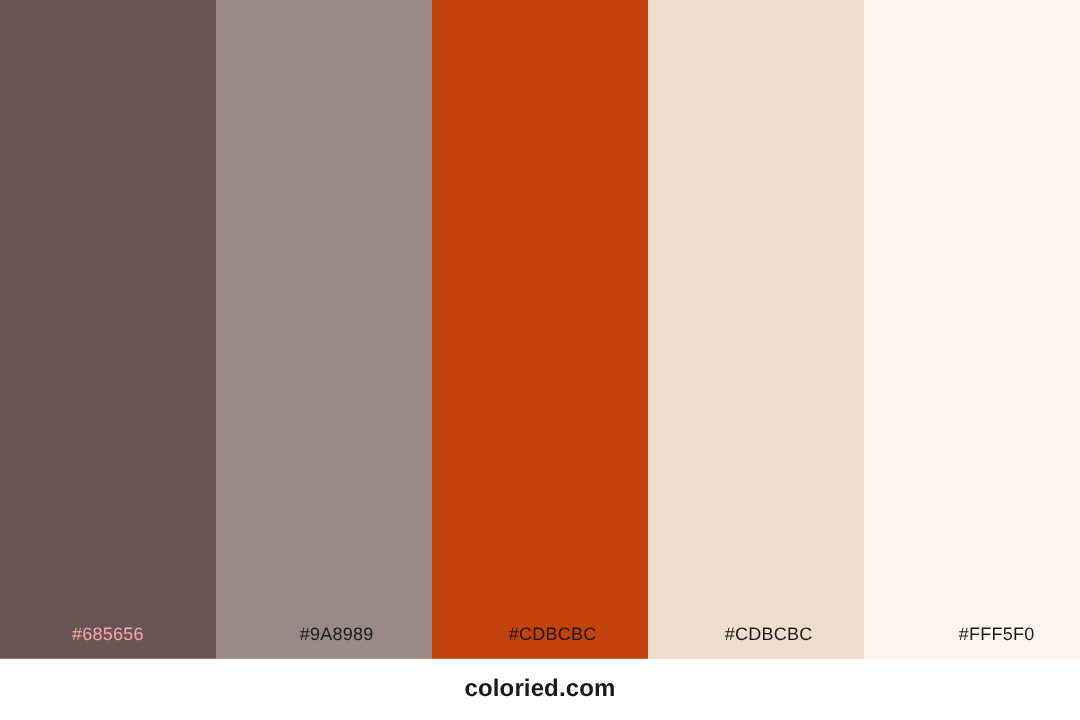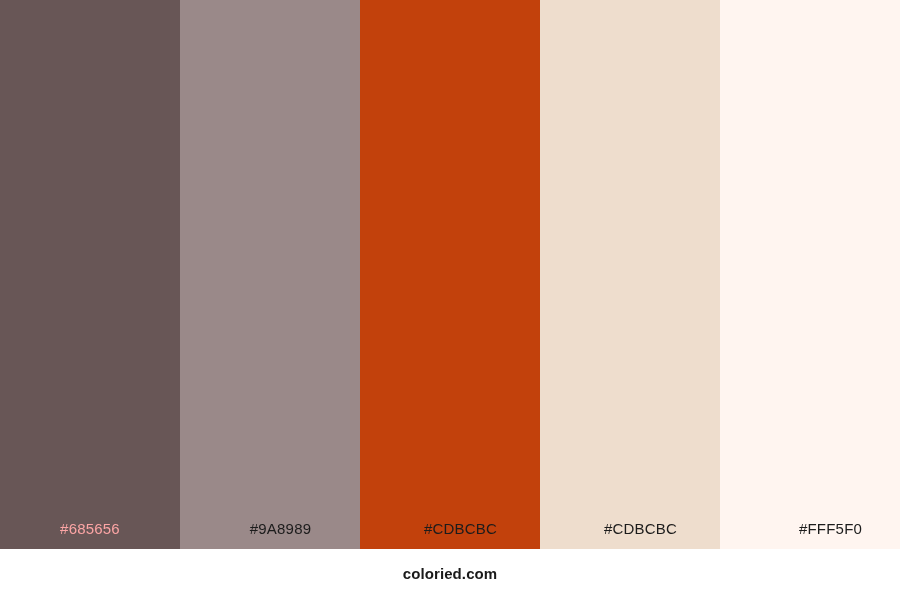--- a/index.html
+++ b/index.html
@@ -63,21 +63,21 @@
   
   .footer {
     height: 51px;
     background: #ffffff;
     display: flex;
     align-items: center;
     justify-content: center;
   }
 
   .footer-brand {
-    font-size: 15px;
+    font-size: 20px;
     font-weight: bold;
     color: #1a1a1a;
     letter-spacing: 0.1px;
     line-height: 1;
     padding-bottom: 2px;
   }
 </style>
 </head>
 <body>
 

